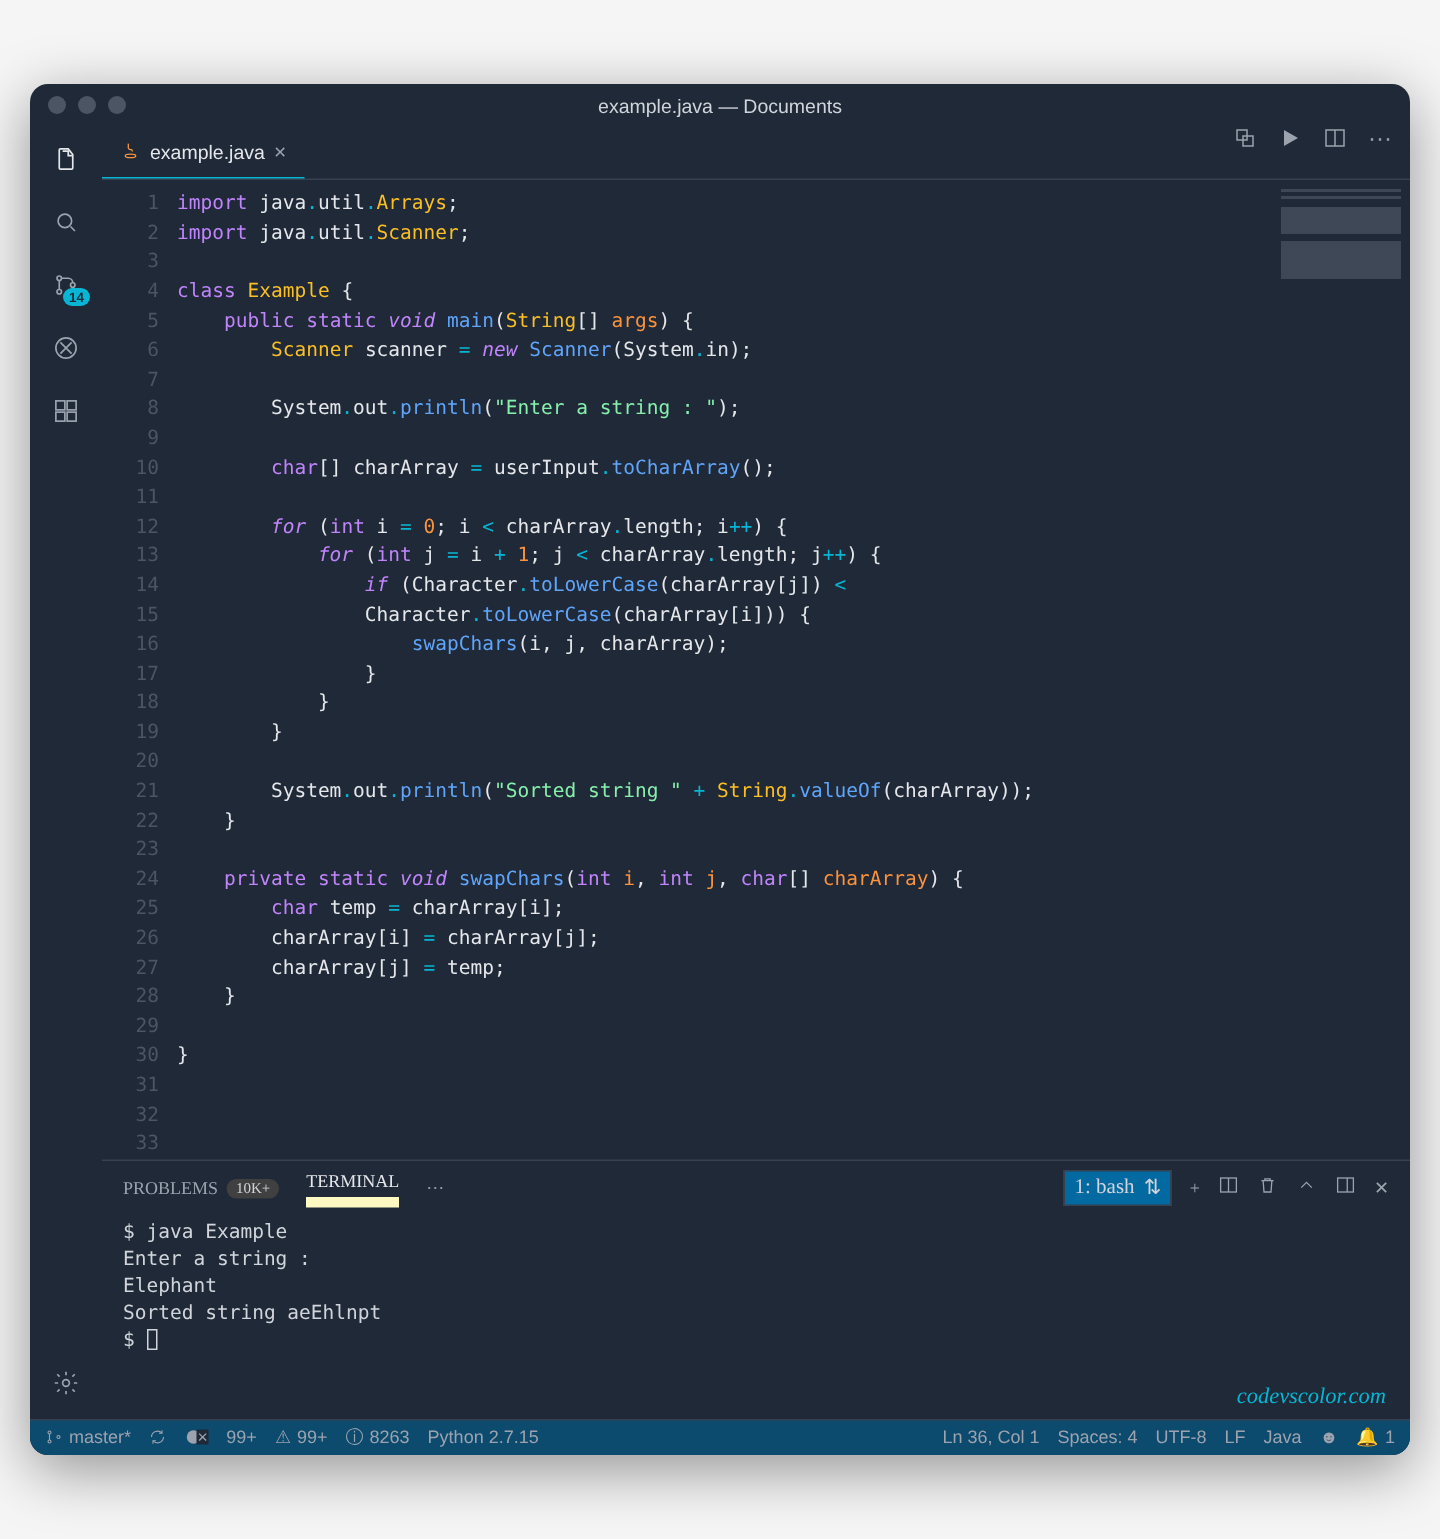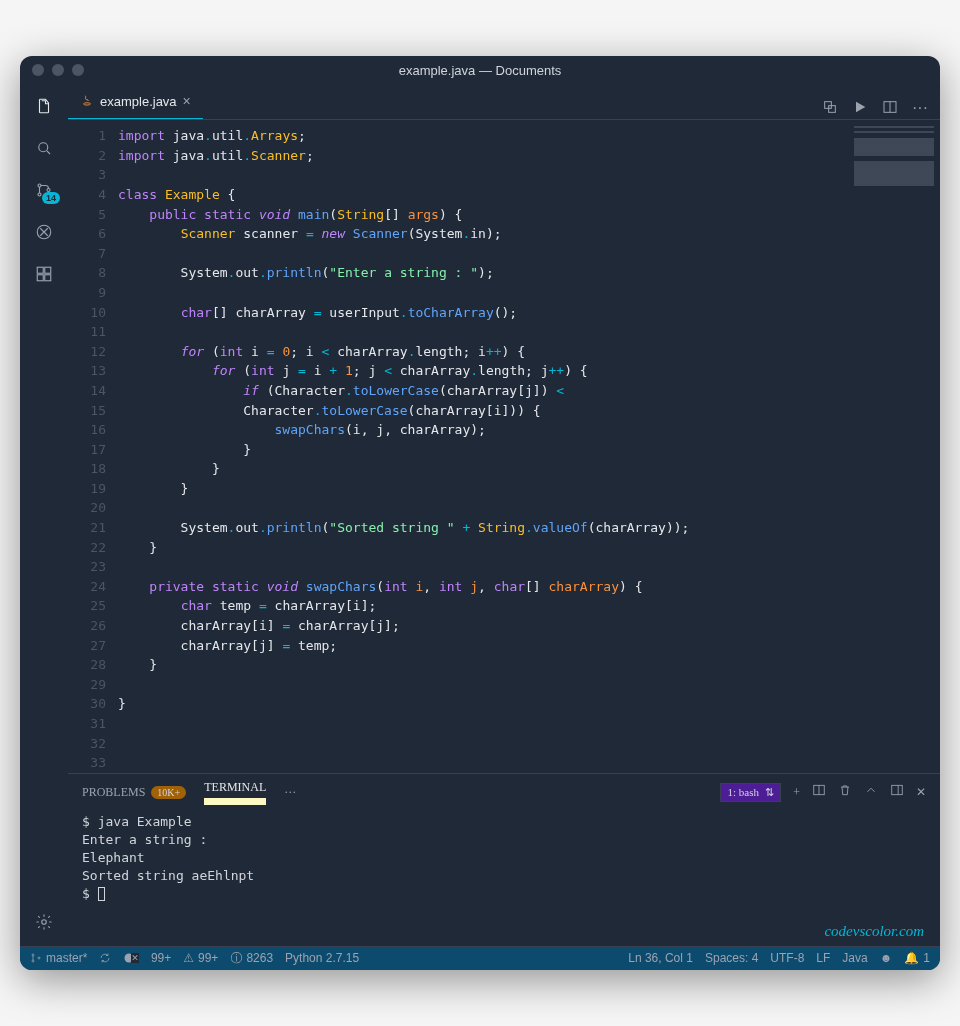--- a/index.html
+++ b/index.html
@@ -9,39 +9,39 @@
 .traffic { display:flex; gap:8px; }
 .dot { width:12px; height:12px; border-radius:50%; background:#4b5563; }
 .title { position:absolute; left:50%; transform:translateX(-50%); color:#d1d5db; font-size:13px; }
 .main { display:flex; flex:1; }
 .activitybar { width:48px; background:#1f2937; display:flex; flex-direction:column; align-items:center; padding-top:10px; gap:18px; }
 .abicon { width:24px; height:24px; color:#9ca3af; cursor:pointer; display:flex; align-items:center; justify-content:center; position:relative; }
 .abicon.active { color:#e5e7eb; }
 .badge { position:absolute; bottom:-2px; right:-4px; background:#06b6d4; color:#1f2937; font-size:9px; border-radius:8px; padding:1px 4px; font-weight:bold; }
 .abicon.bottom { margin-top:auto; margin-bottom:12px; }
 .editor-area { flex:1; display:flex; flex-direction:column; }
-.tabs { display:flex; align-items:flex-end; height:36px; border-bottom:1px solid #374151; }
+.tabs { display:flex; align-items:flex-start; height:36px; border-bottom:1px solid #374151; }
 .tab { display:flex; align-items:center; gap:6px; padding:0 12px; height:100%; color:#e5e7eb; font-size:13px; border-bottom:1px solid #06b6d4; }
 .tab-icon { display:inline-flex; align-items:center; }
 .tab-close { color:#9ca3af; cursor:pointer; font-size:14px; }
 .tab-actions { margin-left:auto; display:flex; gap:14px; padding-right:12px; color:#9ca3af; }
 .tab-actions span { cursor:pointer; }
 .code-wrap { display:flex; position:relative; }
 .gutter { width:50px; text-align:right; padding-right:12px; color:#4b5563; font-family:Menlo,Consolas,monospace; font-size:13px; line-height:19.6px; padding-top:6px; }
 .code { flex:1; font-family:Menlo,Consolas,monospace; font-size:13px; line-height:19.6px; padding-top:6px; }
 .code .line { white-space:pre; }
 .minimap { position:absolute; top:6px; right:6px; width:80px; height:120px; opacity:0.25; background:linear-gradient(#9ca3af 0 2px,transparent 2px 5px,#9ca3af 5px 7px,transparent 7px 12px,#9ca3af 12px 30px,transparent 30px 35px,#9ca3af 35px 60px,transparent 60px 100%); }
 .c-kw{color:#c084fc;} .c-fn{color:#60a5fa;} .c-str{color:#86efac;} .c-var{color:#e5e7eb;} .c-op{color:#06b6d4;} .c-num{color:#fb923c;} .c-type{color:#fbbf24;} .c-pkg{color:#e5e7eb;} .c-ital{font-style:italic;} .c-param{color:#fb923c;}
 .panel { border-top:1px solid #374151; }
 .panel-tabs { display:flex; align-items:center; padding:6px 14px 4px; gap:18px; color:#9ca3af; font-size:12px;font-family:Liberation Serif, serif; }
 .panel-tab { display:flex; align-items:center; gap:6px; cursor:pointer; }
 .panel-tab.active { color:#e5e7eb; border-bottom:7px solid #fef9c3; padding-bottom:3px; }
-.pbadge { background:#a16207; color:#d1d5db; border-radius:8px; padding:1px 6px; font-size:10px; }
+.pbadge { background:#404040; color:#d1d5db; border-radius:8px; padding:1px 6px; font-size:10px; }
 .panel-actions { margin-left:auto; display:flex; align-items:center; gap:12px; color:#9ca3af; }
-.term-sel { background:#4c1d95; border:1px solid #374151; color:#d1d5db; font-size:11px; padding:2px 6px; display:flex; align-items:center; gap:6px; }
+.term-sel { background:#0369a1; border:1px solid #374151; color:#d1d5db; font-size:14px; padding:2px 6px; display:flex; align-items:center; gap:6px; }
 .terminal { padding:4px 14px 20px; font-family:Menlo,Consolas,monospace; font-size:13px; color:#d1d5db; line-height:18px; white-space:pre; }
 .watermark { text-align:right; padding:0 16px 6px; color:#06b6d4; font-style:italic; font-size:15px; font-family:cursive; }
 .statusbar { height:24px; background:#0c4a6e; border-top:1px solid #374151; display:flex; align-items:center; padding:0 10px; font-size:12px; color:#9ca3af; gap:12px; }
 .statusbar .right { margin-left:auto; display:flex; gap:12px; }
 .statusbar span { cursor:pointer; display:inline-flex; align-items:center; gap:4px; }
 svg { width:18px; height:18px; fill:none; stroke:currentColor; stroke-width:1.5; }
 .cursor-block { display:inline-block; width:7px; height:14px; border:1px solid #d1d5db; vertical-align:middle; }
 </style>
 </head>
 <body>

